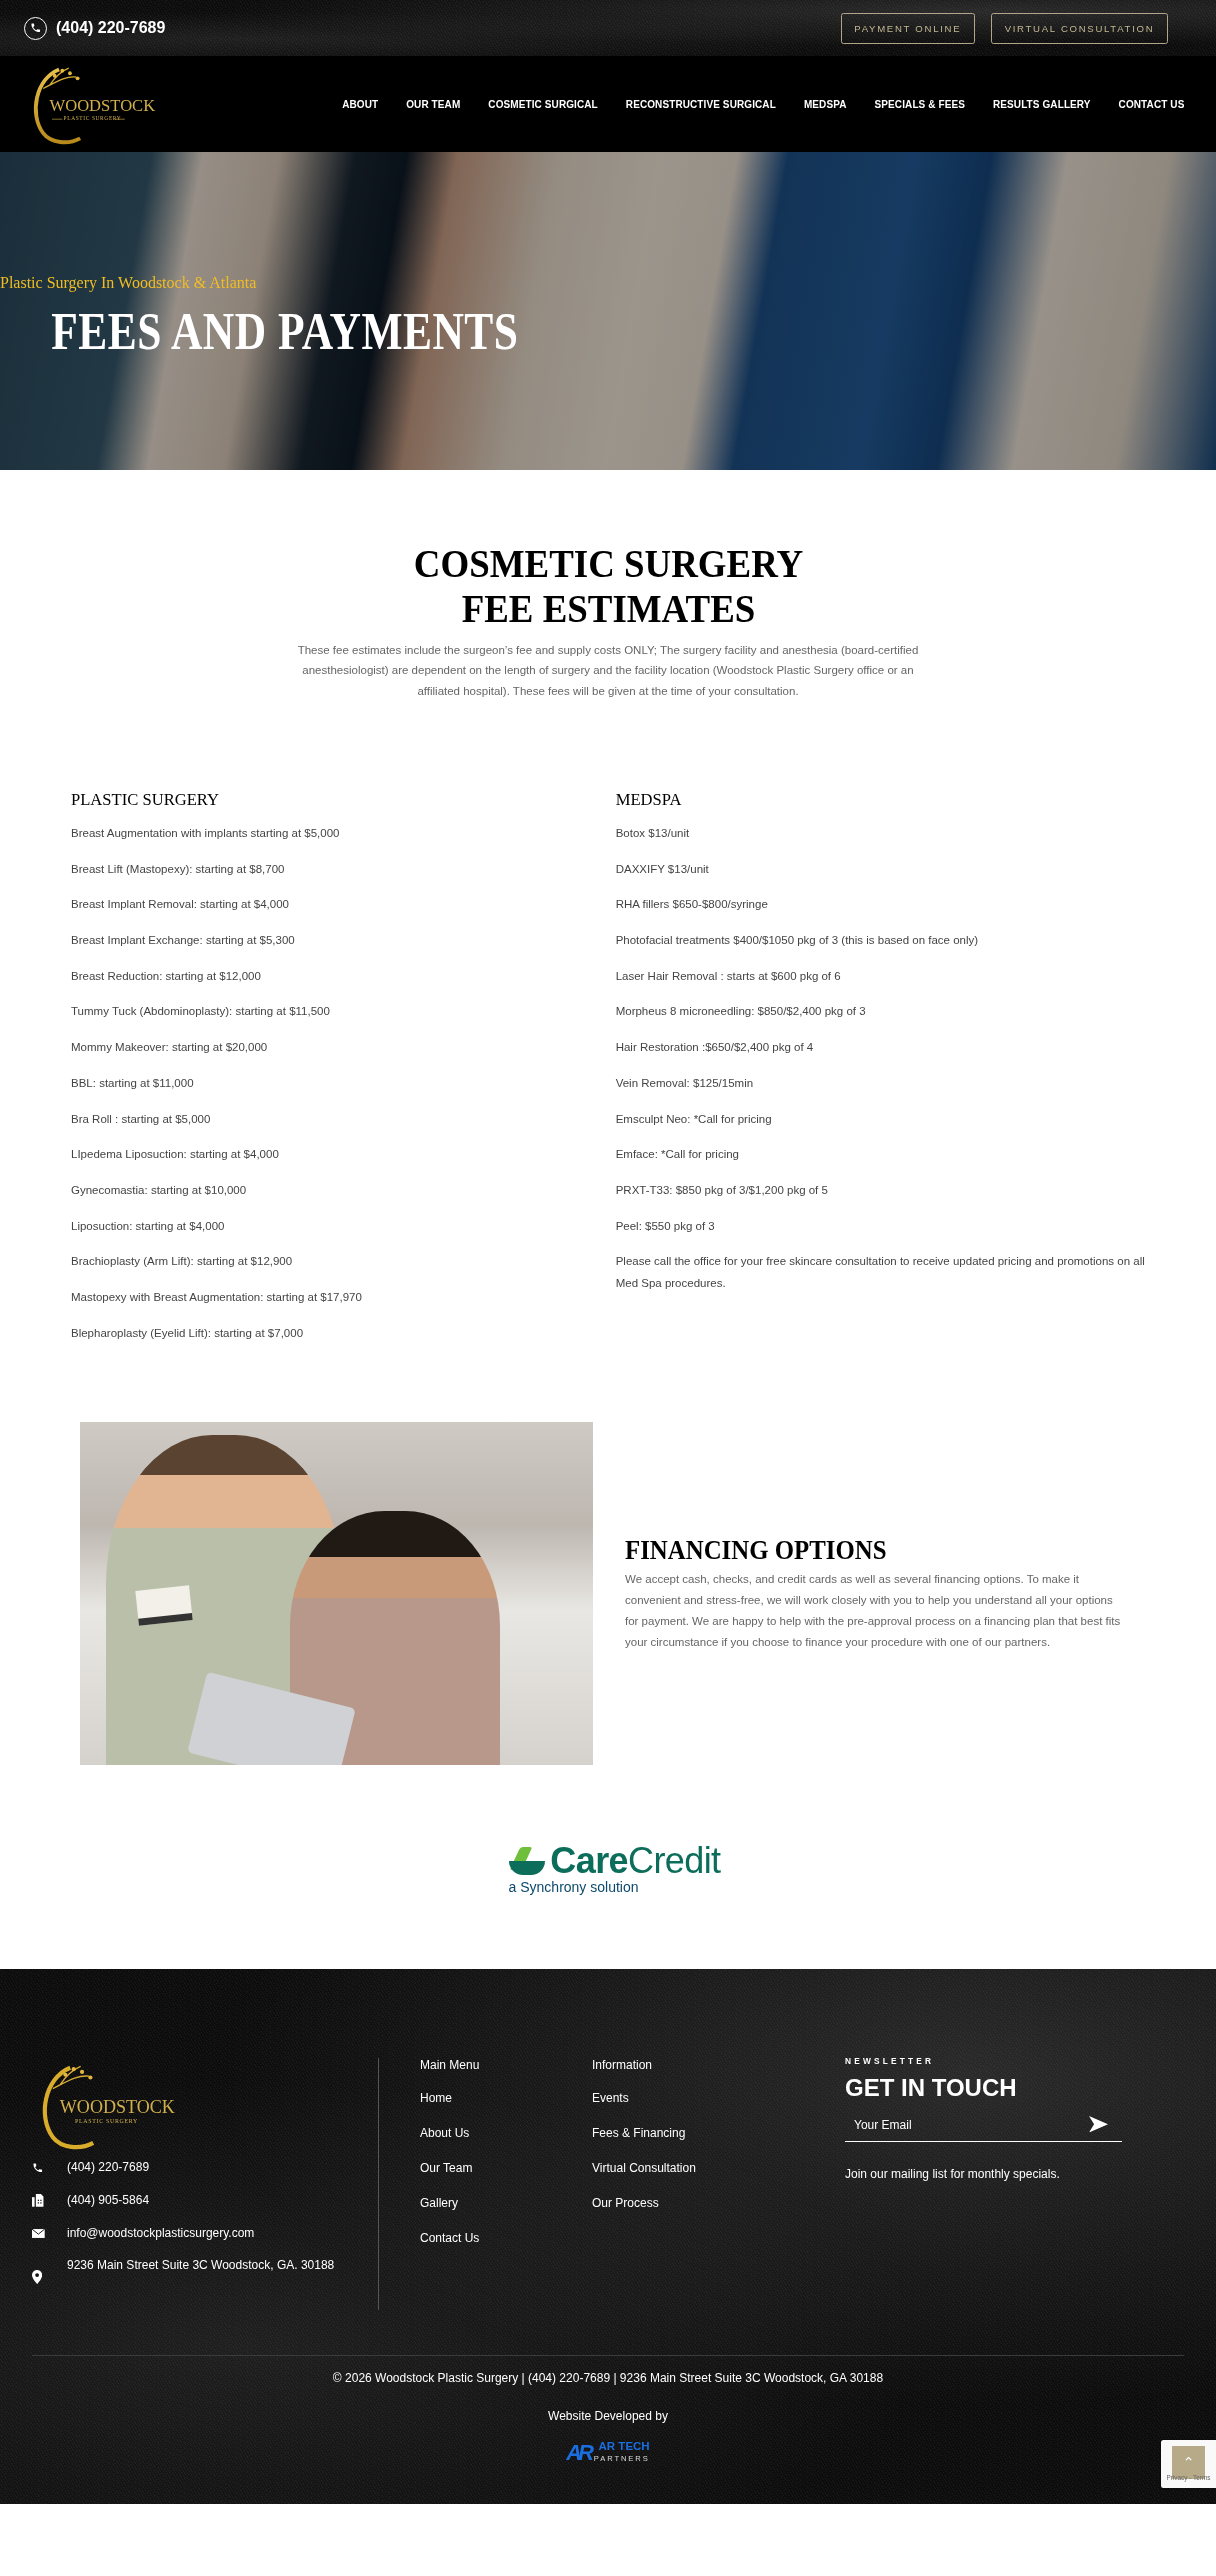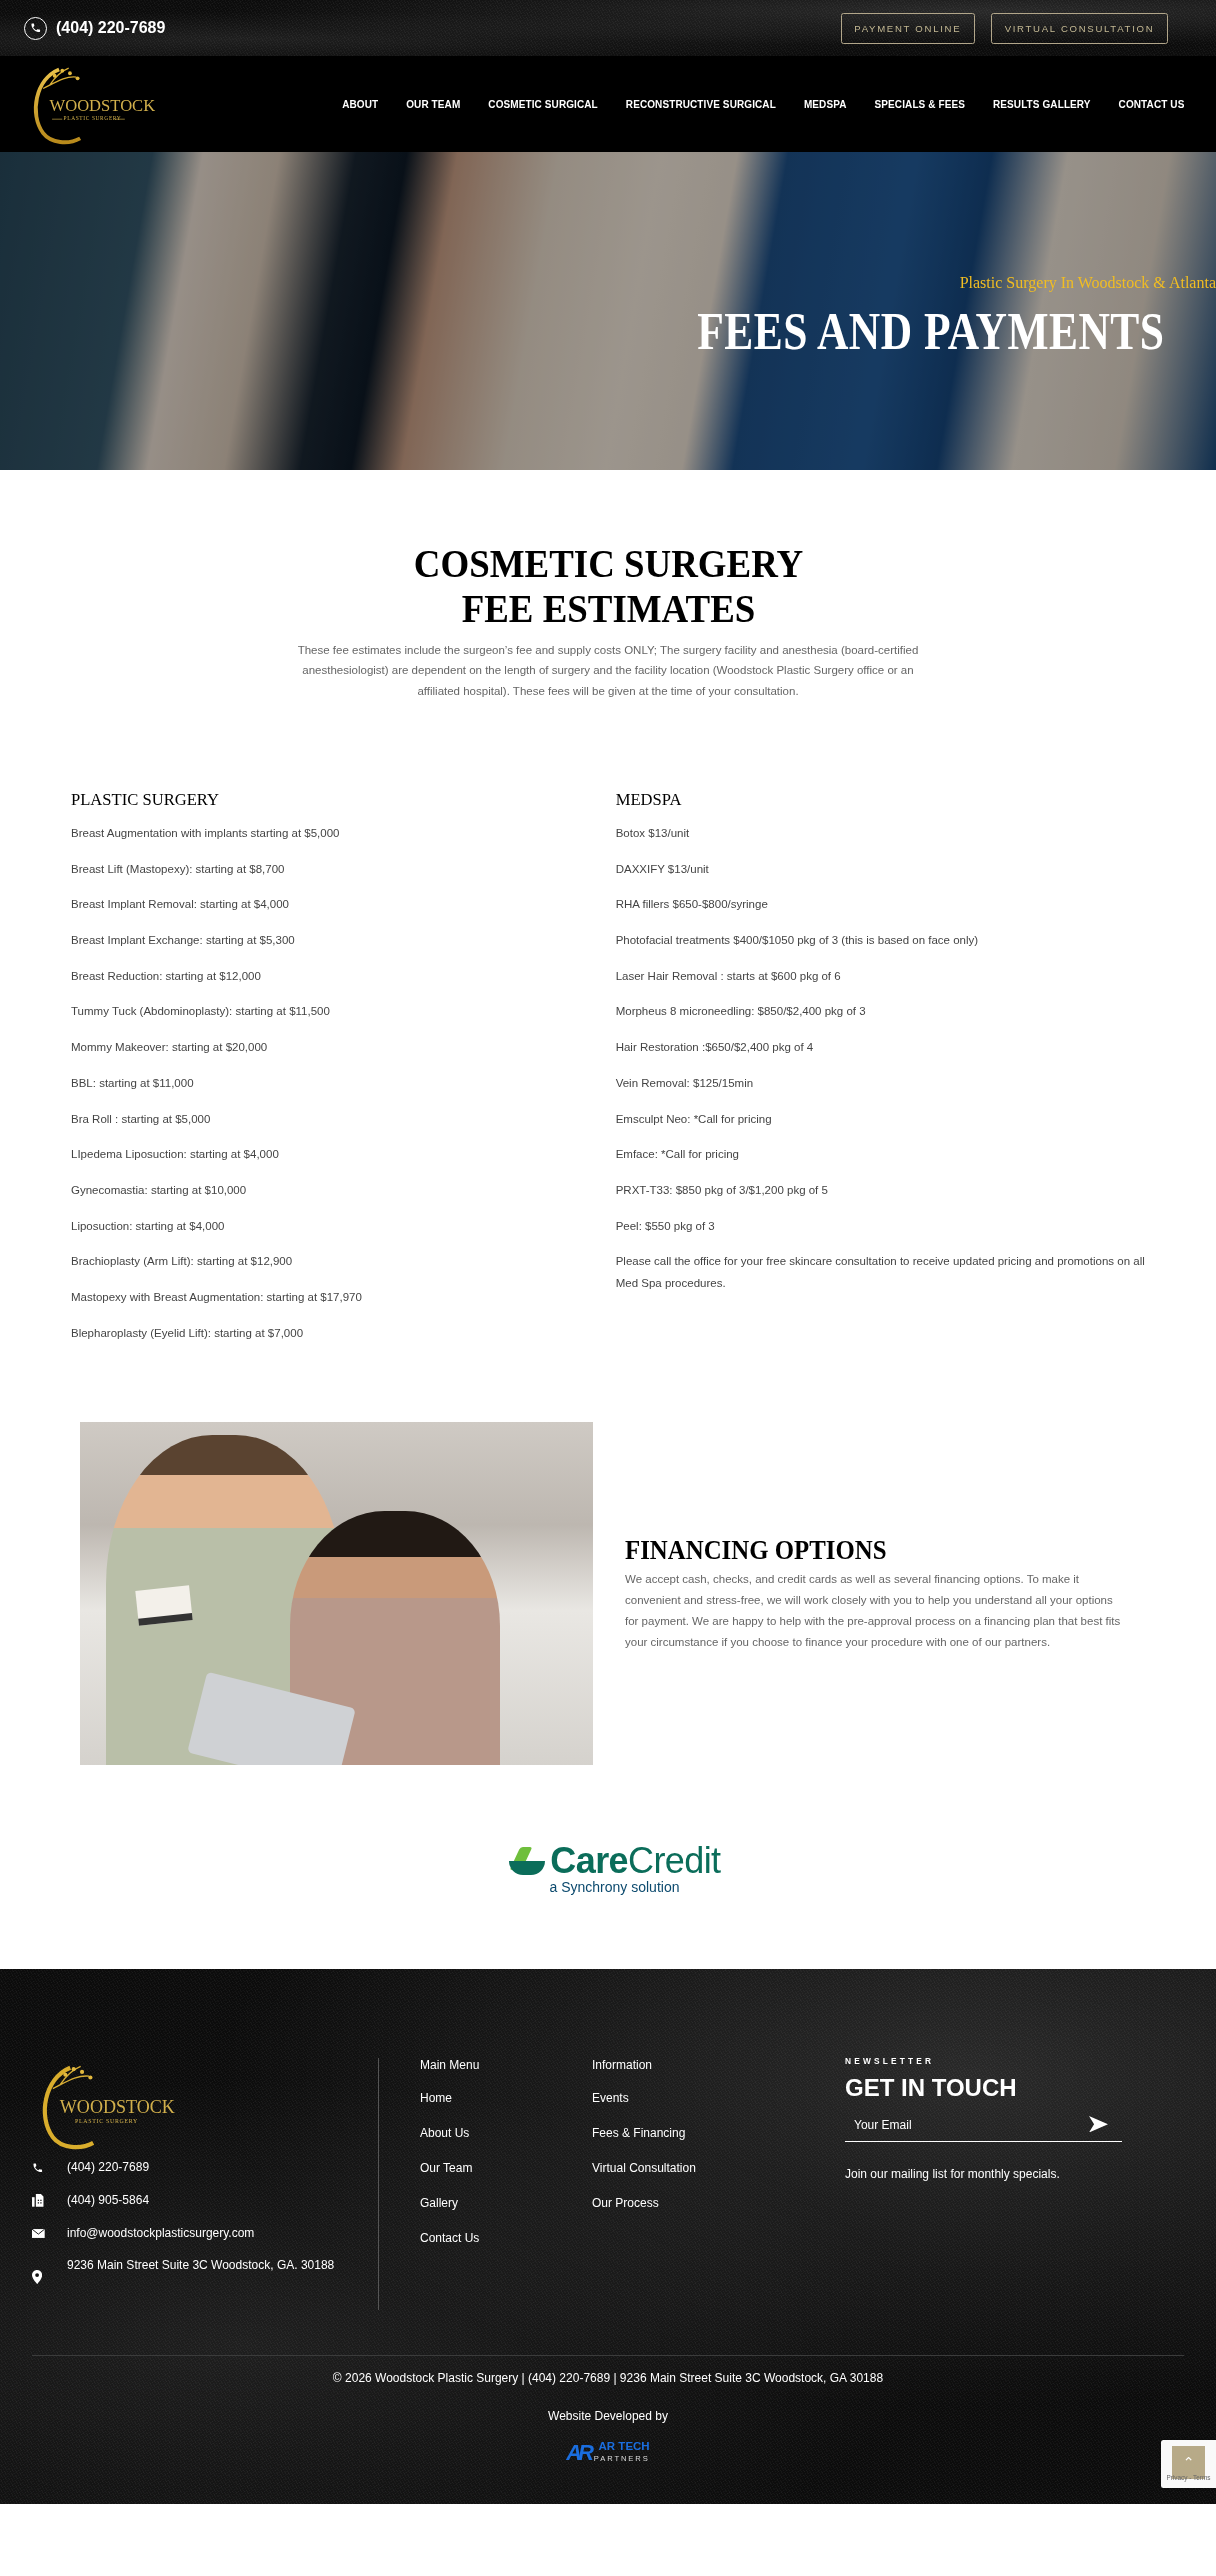--- a/index.html
+++ b/index.html
@@ -13,21 +13,21 @@
 .top-btns{display:flex;gap:16px;margin-right:24px}
 .tbtn{border:1px solid #b2a68a;border-radius:2.5px;color:#c3b893;font-size:9.6px;letter-spacing:1.7px;padding:0 12.7px;height:31px;display:flex;align-items:center;background:transparent;text-decoration:none}
 
 .navbar{height:96px;background:#000;display:flex;align-items:center;justify-content:space-between;padding:0 24px}
 .logo{display:flex;align-items:center;width:134px;height:83px;position:relative}
 .nav{display:flex;gap:28px;margin-right:7.6px}
 .nav a{color:#fff;font-size:10px;font-weight:600;text-decoration:none;letter-spacing:0.1px}
 
 .hero{height:318px;position:relative;overflow:hidden;background:linear-gradient(100deg,#28485a 0%,#35576a 12%,#e7dbcf 16%,#d7c7b6 22%,#1a2632 28%,#0e1a26 32%,#c69c83 36%,#e4d7c7 44%,#f0e5d8 52%,#e8ddd0 58%,#1e4f85 62%,#235a96 72%,#16467b 78%,#e8dfd3 84%,#ddd2c4 92%,#184777 100%)}
 .hero:after{content:"";position:absolute;inset:0;background:rgba(0,0,0,.35)}
-.hero-inner{position:absolute;inset:0;z-index:2;display:flex;flex-direction:column;align-items:flex-end;justify-content:center;padding-top:12.7px}
+.hero-inner{position:absolute;inset:0;z-index:2;display:flex;flex-direction:column;align-items:flex-start;justify-content:center;padding-top:12.7px}
 .hero .kicker{font-family:"Liberation Serif","DejaVu Serif",serif;color:#f1bd22;font-size:16px;margin-bottom:9px}
 .hero h1{font-family:"Liberation Serif","DejaVu Serif",serif;color:#fff;font-size:53px;font-weight:700;letter-spacing:0.6px;transform:scaleX(.82)}
 
 .intro{text-align:center;padding:71px 0 89px}
 .intro h2{font-family:"Liberation Serif","DejaVu Serif",serif;font-size:41px;line-height:45px;font-weight:700;color:#000;width:509px;margin:0 auto 9px;transform:scaleX(.9)}
 .intro p{font-size:11.5px;color:#666;line-height:20.4px;width:630px;margin:0 auto}
 
 .fees{display:flex;padding:0 71px 0 71px}
 .fees .col{flex:1}
 .fees .col.right{padding-left:15.3px}
@@ -41,21 +41,21 @@
 .fin-photo .p1{position:absolute;left:25.5px;top:12.7px;width:236px;height:331px;border-radius:45% 45% 0 0;background:linear-gradient(#5a4330 0 12%,#e2b592 12% 28%,#b9bfa8 28% 100%)}
 .fin-photo .p2{position:absolute;left:210px;top:89px;width:210px;height:255px;border-radius:45% 45% 0 0;background:linear-gradient(#211914 0 18%,#c99a7a 18% 34%,#b8988a 34% 100%)}
 .fin-photo .card{position:absolute;left:57px;top:166px;width:54px;height:35px;background:#f3f0ea;border-bottom:7.6px solid #333;transform:rotate(-6deg)}
 .fin-photo .tablet{position:absolute;left:115px;top:267px;width:153px;height:83px;background:#cfd1d4;border-radius:5.1px;transform:rotate(14deg)}
 .fin-text{padding-left:32px;width:529px}
 .fin-text h2{font-family:"Liberation Serif","DejaVu Serif",serif;font-size:27px;color:#000;font-weight:700;transform:scaleX(.92);transform-origin:left;margin-bottom:3.8px}
 .fin-text p{font-size:11.5px;color:#666;line-height:21px}
 
 .partners{display:flex;justify-content:space-around;align-items:center;height:204px;padding:0 153px 0 166px}
 .pfi{font-size:61px;color:#2edac6;font-weight:300;letter-spacing:-1.9px;font-family:"Liberation Sans",sans-serif}
-.cc{display:flex;flex-direction:column;align-items:center}
+.cc{display:flex;flex-direction:column;align-items:flex-start}
 .cc .row{display:flex;align-items:center;gap:3.8px}
 .cc .mark{width:38px;height:32px;position:relative}
 .cc .mark:before{content:"";position:absolute;left:6.4px;top:2.5px;width:11.5px;height:23px;background:#6fbf3c;transform:skewX(-25deg);border-radius:2.5px}
 .cc .mark:after{content:"";position:absolute;left:0;top:16.6px;width:36px;height:14px;background:#0b6d5a;border-radius:0 0 19px 19px}
 .cc .word{font-size:36px;color:#0b6d5a;letter-spacing:-0.6px}
 .cc .word b{font-weight:800}
 .cc .sub{font-size:14px;color:#0c4a6e;margin-top:-2.5px}
 
 .footer{padding:89px 0 0 0;color:#fff;position:relative}
 .fcols{display:flex;padding:0 0 0 32px}

